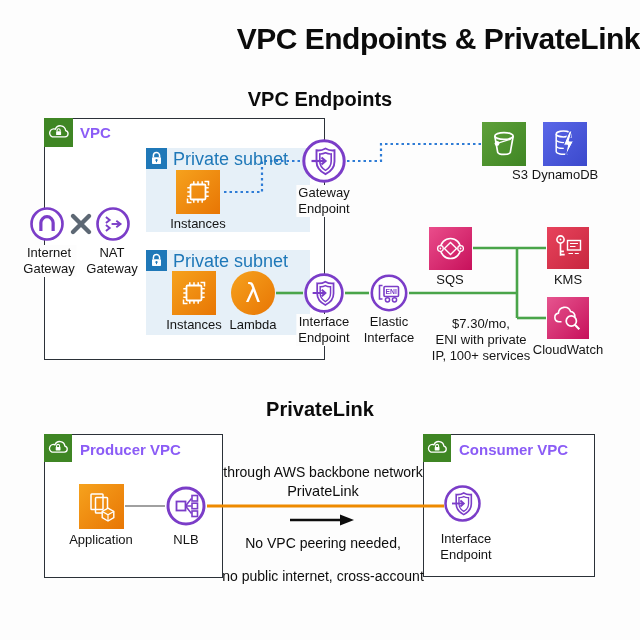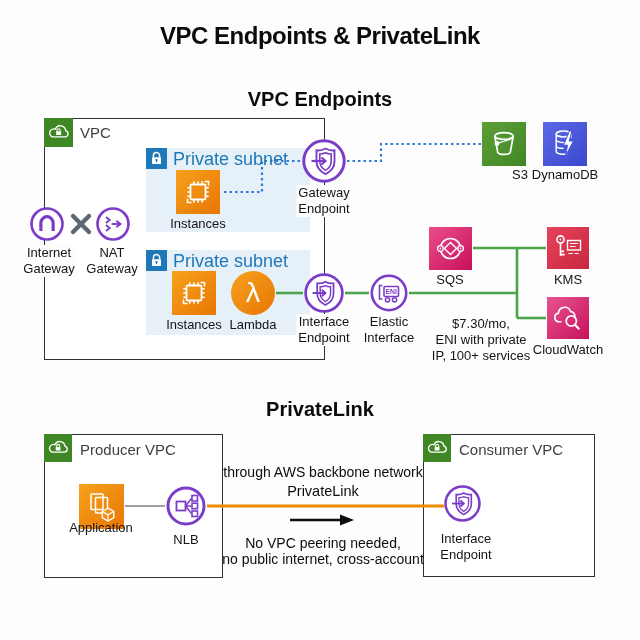--- a/index.html
+++ b/index.html
@@ -1,24 +1,24 @@
 <!DOCTYPE html>
 <html><head>
 <meta charset="utf-8">
 <style>
   html,body{margin:0;padding:0;background:#fff;}
   #canvas{position:relative;width:640px;height:640px;background:#fdfdfd;overflow:hidden;
           font-family:"Liberation Sans",sans-serif;color:#111;}
-  .title{position:absolute;left:0;top:22px;width:640px;text-align:center;
-         font-size:24px;font-weight:700;letter-spacing:-0.5px;color:#0b0b0b;}
+  .title{position:absolute;left:0;top:22px;width:640px;text-align:right;
+         font-size:30px;font-weight:700;letter-spacing:-0.5px;color:#0b0b0b;}
   .sec-h{position:absolute;width:640px;text-align:center;font-size:20px;font-weight:700;color:#0b0b0b;}
   .box{position:absolute;background:#fff;border:1.6px solid #2b3138;box-sizing:border-box;}
   .subnet{position:absolute;background:#e6f0f8;}
   .subnet-lbl{position:absolute;font-size:18px;color:#1f78b8;white-space:nowrap;}
-  .vpc-lbl{position:absolute;font-size:15px;font-weight:400;white-space:nowrap;color:#404040;}
+  .vpc-lbl{position:absolute;font-size:15px;font-weight:700;white-space:nowrap;color:#8b5cf6;}
   .lbl{position:absolute;transform:translateX(-50%);font-size:13px;line-height:1.22;
        text-align:center;white-space:nowrap;color:#141414;}
   .lbl > span{display:block;}
   .lbl > span span{display:inline;}
   .wbg{background:#fdfdfd;padding:0 2px;}
   .blue-t{color:#1f78b8;}
   .mid{position:absolute;left:323px;transform:translateX(-50%);font-size:14px;
        text-align:center;white-space:nowrap;color:#0d0d0d;}
   .icon{position:absolute;display:block;}
   .icon svg{display:block;width:100%;height:100%;}
@@ -304,21 +304,21 @@
   <div class="vpc-lbl" style="left:80px;top:441px">Producer VPC</div>
   <span class="icon" style="left:79px;top:484px;width:45px;height:45px">
     <svg viewBox="0 0 45 45">
         <rect width="45" height="45" fill="url(#og)"></rect>
       <rect x="12" y="10" width="12" height="15.5" rx="0.8" fill="none" stroke="#fff" stroke-width="1.5"></rect>
       <rect x="16.5" y="13.5" width="12" height="15.5" rx="0.8" fill="none" stroke="#fff" stroke-width="1.5"></rect>
       <path d="M29 24.2 l5.8 3.3 v6.2 l-5.8 3.3 -5.8 -3.3 v-6.2 Z" fill="url(#og)" stroke="#fff" stroke-width="1.4"></path>
       <path d="M23.2 27.5 l5.8 3.3 5.8 -3.3 M29 30.8 V37" stroke="#fff" stroke-width="1.2" fill="none"></path>
       </svg>
   </span>
-  <div class="lbl" style="left:101px;top:520px">
+  <div class="lbl" style="left:101px;top:532px">
       <span>Application</span>
     </div>
   <span class="icon" style="left:166px;top:486px;width:40px;height:40px">
     <svg viewBox="0 0 40 40">
         <circle cx="20" cy="20" r="18" fill="#fff" stroke="#7B3DC8" stroke-width="3"></circle>
       <rect x="10.5" y="15.5" width="9" height="9" fill="none" stroke="#7B3DC8" stroke-width="1.8"></rect>
       <rect x="26" y="9.5" width="5.5" height="5.5" fill="none" stroke="#7B3DC8" stroke-width="1.6"></rect>
       <rect x="26" y="17.2" width="5.5" height="5.5" fill="none" stroke="#7B3DC8" stroke-width="1.6"></rect>
       <rect x="26" y="25" width="5.5" height="5.5" fill="none" stroke="#7B3DC8" stroke-width="1.6"></rect>
       <path d="M19.5 20 L25.5 12.5 M19.5 20 H25.5 M19.5 20 L25.5 27.5" stroke="#7B3DC8" stroke-width="1.5" fill="none"></path>
@@ -353,16 +353,16 @@
 
   <div class="mid" style="top:464px">through AWS backbone network</div>
   <div class="mid" style="top:483px;font-size:14.5px">PrivateLink</div>
   <span class="icon" style="left:288px;top:512px;width:68px;height:16px">
     <svg viewBox="0 0 68 16">
         <path d="M2 8 H52" stroke="#0d0d0d" stroke-width="2.4"></path>
         <polygon points="52,2.5 66,8 52,13.5" fill="#0d0d0d"></polygon>
       </svg>
   </span>
   <div class="mid" style="top:535px">No VPC peering needed,</div>
-  <div class="mid" style="top:551px">no public internet, cross-account</div>
+  <div class="mid" style="top:568px">no public internet, cross-account</div>
 
 
 </div>
 
 </body></html>

